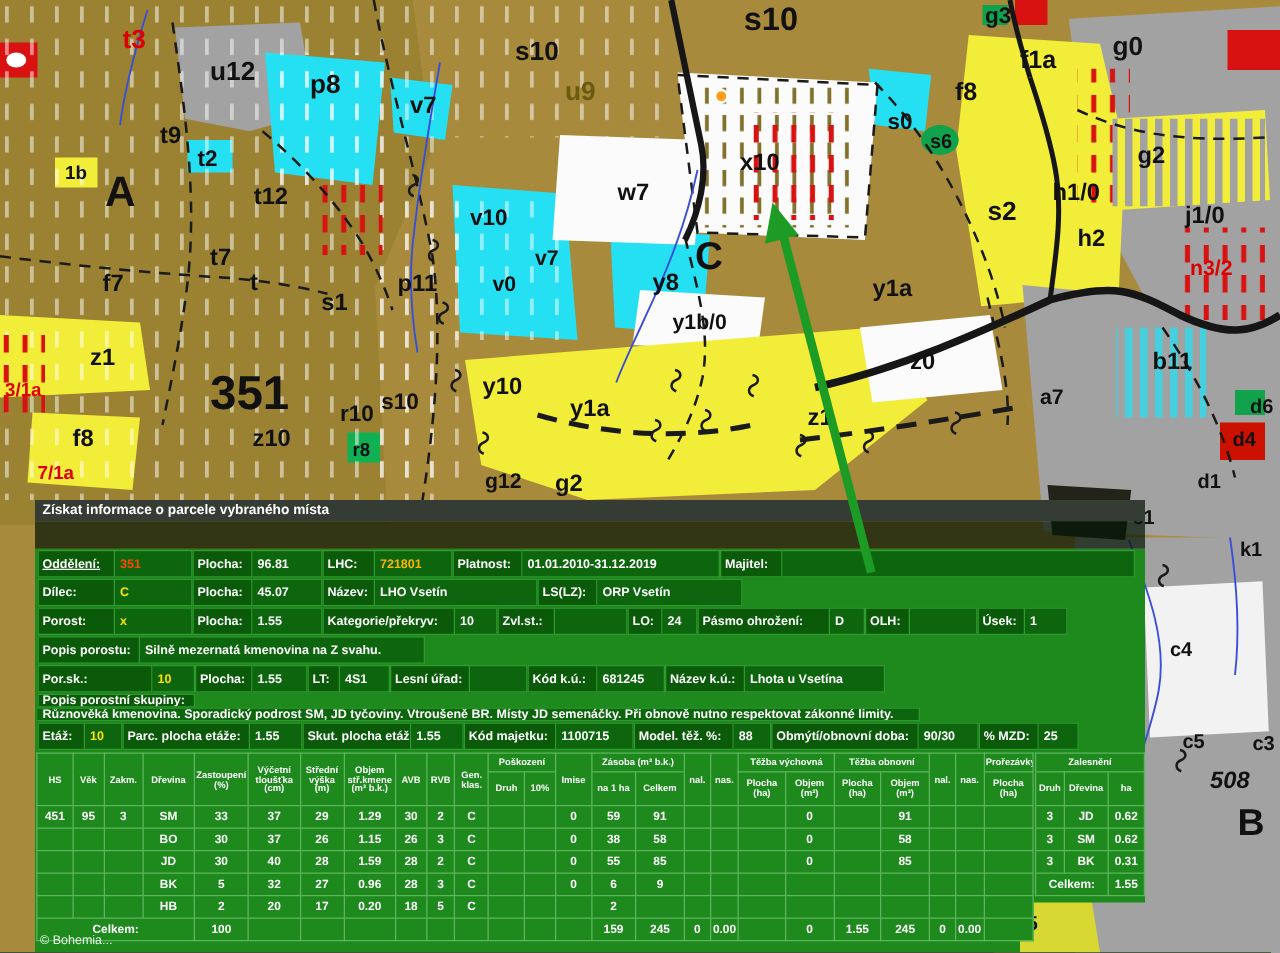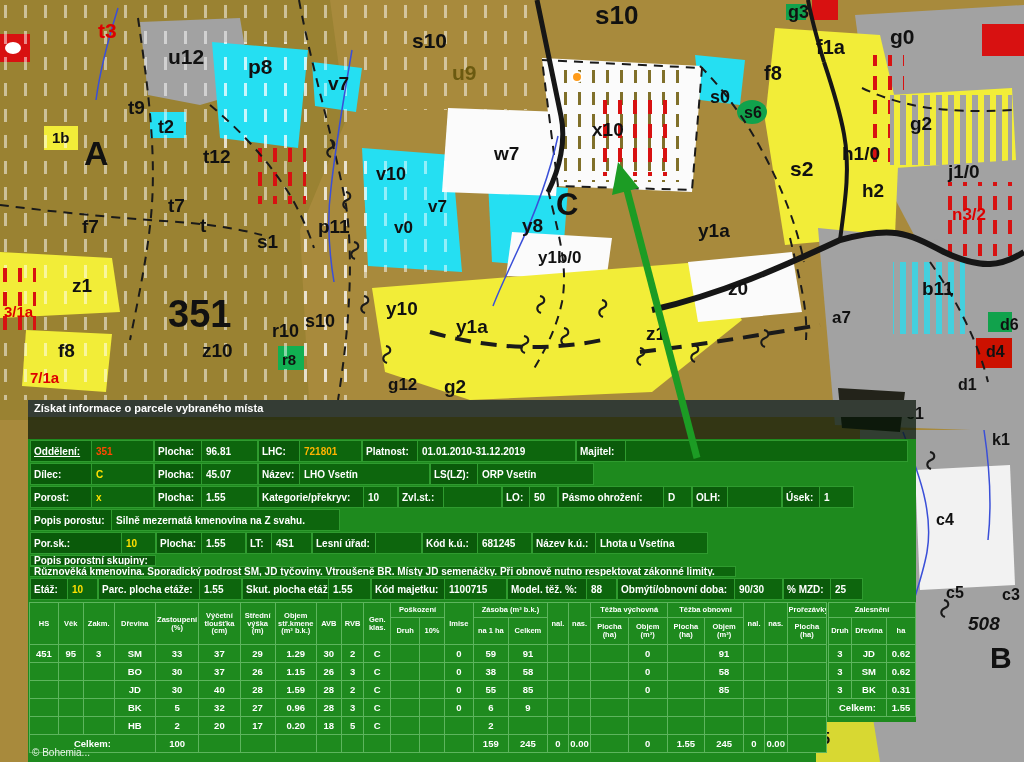--- a/index.html
+++ b/index.html
@@ -258,21 +258,21 @@
         <div class="info-row" style="top: 86px;">
           <div class="flbl" style="width: 62px;">Porost:</div>
           <div class="fval" style="width: 62px; color: rgb(255, 224, 0);">x</div>
           <div class="flbl" style="width: 48px;">Plocha:</div>
           <div class="fval" style="width: 56px;">1.55</div>
           <div class="flbl" style="width: 106px;">Kategorie/překryv:</div>
           <div class="fval" style="width: 34px;">10</div>
           <div class="flbl" style="width: 46px;">Zvl.st.:</div>
           <div class="fval" style="width: 58px;"></div>
           <div class="flbl" style="width: 28px;">LO:</div>
-          <div class="fval" style="width: 28px;">50</div>
+          <div class="fval" style="width: 28px;">24</div>
           <div class="flbl" style="width: 106px; text-align: center;">Pásmo ohrožení:</div>
           <div class="fval" style="width: 28px;">D</div>
           <div class="flbl" style="width: 36px;">OLH:</div>
           <div class="fval" style="width: 54px;"></div>
           <div class="flbl" style="width: 38px;">Úsek:</div>
           <div class="fval" style="width: 34px;">1</div>
         </div>
         <div class="info-row" style="top: 109px;">
           <div class="flbl" style="width: 82px;">Popis porostu:</div>
           <div class="fval" style="width: 228px;">Silně mezernatá kmenovina na Z svahu.</div>

